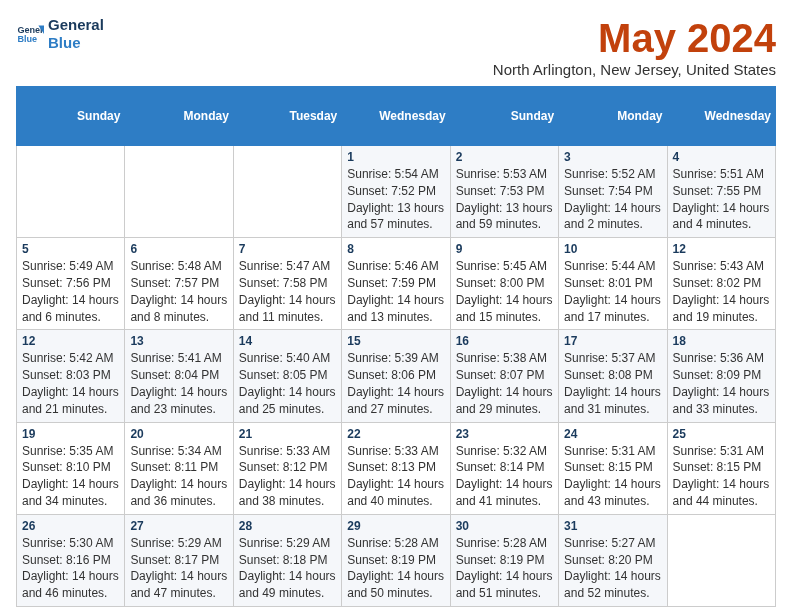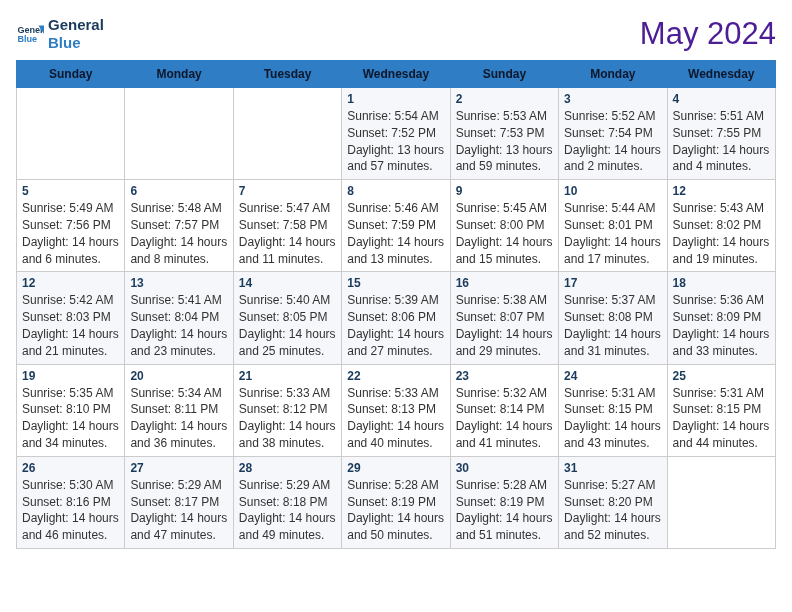--- a/index.html
+++ b/index.html
@@ -22,38 +22,38 @@
       gap: 4px;
     }
     .logo-icon {
       width: 28px;
       height: 28px;
     }
     .title-area {
       text-align: right;
     }
     .main-title {
-      font-size: 31px;
-      font-weight: normal;
-      color: #4c1d95;
+      font-size: 40px;
+      font-weight: bold;
+      color: #c2410c;
     }
     .subtitle {
       font-size: 15px;
       color: #333;
     }
     table {
       width: 100%;
       border-collapse: collapse;
       font-size: 11px;
     }
     thead tr th {
       background-color: #2e7dc5;
-      color: #0f172a;
-      padding: 6px 4px;
-      text-align: center;
+      color: #ffffff;
+      padding: 22px 4px;
+      text-align: right;
       font-size: 12px;
       border: 1px solid #2e7dc5;
     }
     tbody tr td {
       border: 1px solid #ccc;
       padding: 4px 5px;
       vertical-align: top;
       min-height: 80px;
       height: 80px;
       background: #fff;
@@ -90,20 +90,21 @@
       <text x="2" y="31" font-size="13" font-weight="bold" fill="#2e7dc5">Blue</text>
       <polygon points="32,8 40,8 40,20" fill="#2e7dc5"></polygon>
     </svg>
     <div>
       <div style="font-size:15px;font-weight:bold;color:#1a3a5c;line-height:1.2;">General</div>
       <div style="font-size:15px;font-weight:bold;color:#2e7dc5;line-height:1.2;">Blue</div>
     </div>
   </div>
   <div class="title-area">
     <div class="main-title">May 2024</div>
+    <div class="subtitle">North Arlington, New Jersey, United States</div>
   </div>
 </div>
 
 <table>
   <thead>
     <tr id="thead-row">
     <th>Sunday</th>
         <th>Monday</th>
         <th>Tuesday</th>
         <th>Wednesday</th>

